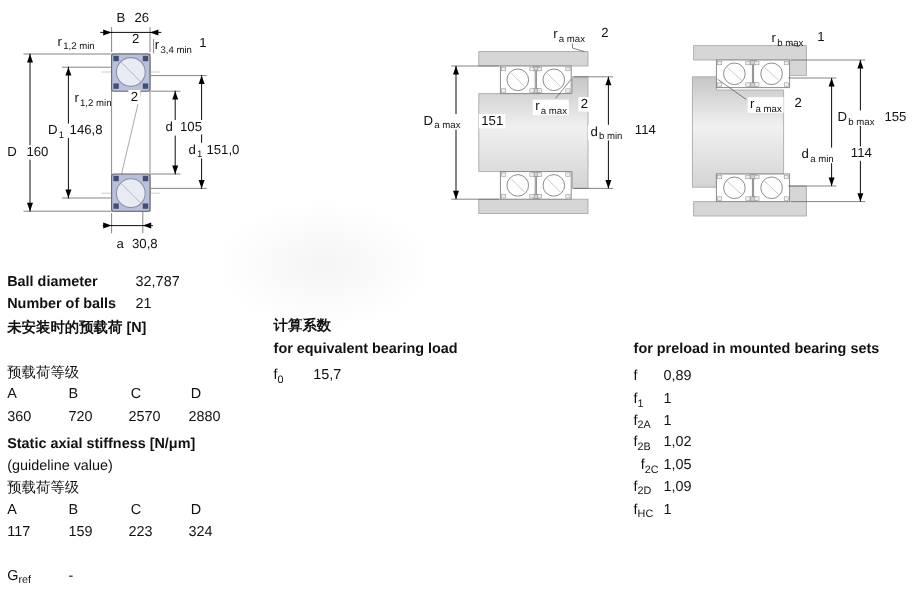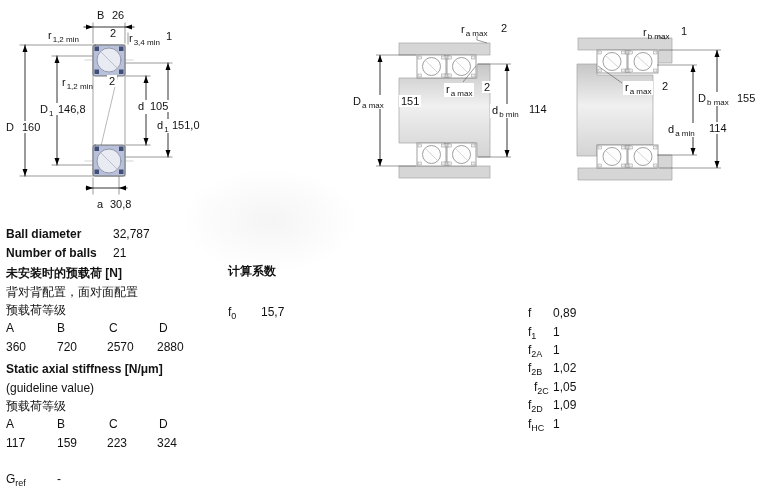--- a/index.html
+++ b/index.html
@@ -272,21 +272,20 @@
 
   <div class="lbl wbg" style="left:666px;top:123px"><span>d</span><span class="sub">a min</span></div>
   <div class="lbl wbg" style="left:707px;top:122px">114</div>
 
   <div class="t b" style="left:6px;top:228px">Ball diameter</div>
   <div class="t" style="left:113px;top:228px">32,787</div>
   <div class="t b" style="left:6px;top:247px">Number of balls</div>
   <div class="t" style="left:113px;top:247px">21</div>
 
   <div class="t b" style="left:6px;top:267px">未安装时的预载荷 [N]</div>
-  <div class="t" style="left:6px;top:286px">背对背配置，面对面配置</div>
   <div class="t" style="left:6px;top:304px">预载荷等级</div>
   <div>
     <span class="t" style="left:6px;top:322px">A</span>
     <span class="t" style="left:57px;top:322px">B</span>
     <span class="t" style="left:109px;top:322px">C</span>
     <span class="t" style="left:159px;top:322px">D</span>
   </div>
   <div>
     <span class="t" style="left:6px;top:341px">360</span>
     <span class="t" style="left:57px;top:341px">720</span>
@@ -307,23 +306,25 @@
     <span class="t" style="left:6px;top:437px">117</span>
     <span class="t" style="left:57px;top:437px">159</span>
     <span class="t" style="left:107px;top:437px">223</span>
     <span class="t" style="left:157px;top:437px">324</span>
   </div>
 
   <div class="t" style="left:6px;top:473px"><span>G</span><span class="fsub">ref</span></div>
   <div class="t" style="left:57px;top:473px">-</div>
 
   <div class="t b" style="left:228px;top:265px">计算系数</div>
+  <div class="t b" style="left:228px;top:284px">for equivalent bearing load</div>
   <div class="t" style="left:228px;top:306px"><span>f</span><span class="fsub">0</span></div>
   <div class="t" style="left:261px;top:306px">15,7</div>
 
+  <div class="t b" style="left:528px;top:284px">for preload in mounted bearing sets</div>
 
   <div class="t" style="left:528px;top:307px"><span>f</span><span class="fsub"></span></div>
   <div class="t" style="left:553px;top:307px">0,89</div>
 
   <div class="t" style="left:528px;top:326px"><span>f</span><span class="fsub">1</span></div>
   <div class="t" style="left:553px;top:326px">1</div>
 
   <div class="t" style="left:528px;top:344px"><span>f</span><span class="fsub">2A</span></div>
   <div class="t" style="left:553px;top:344px">1</div>
 

